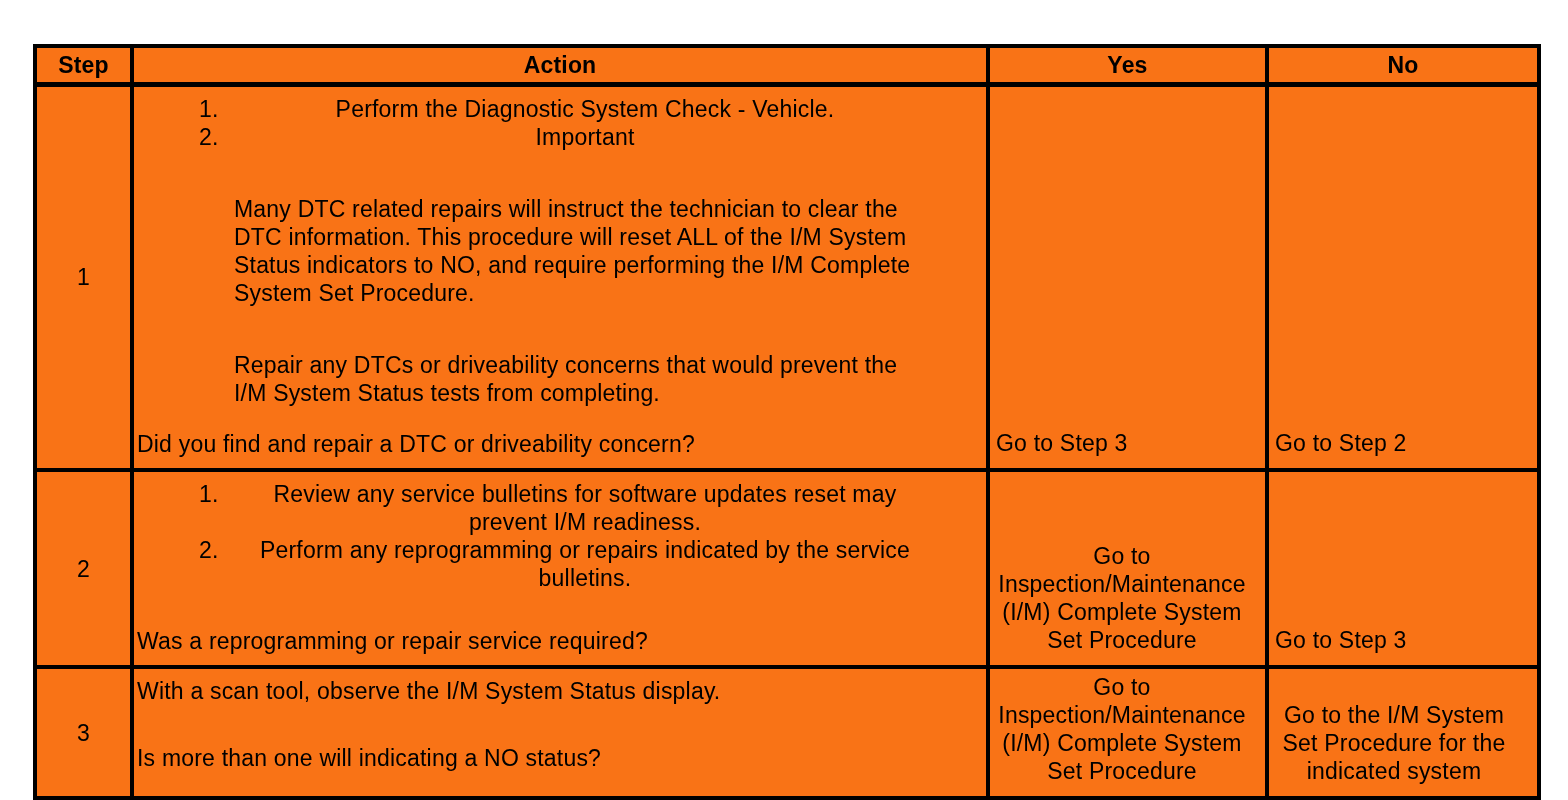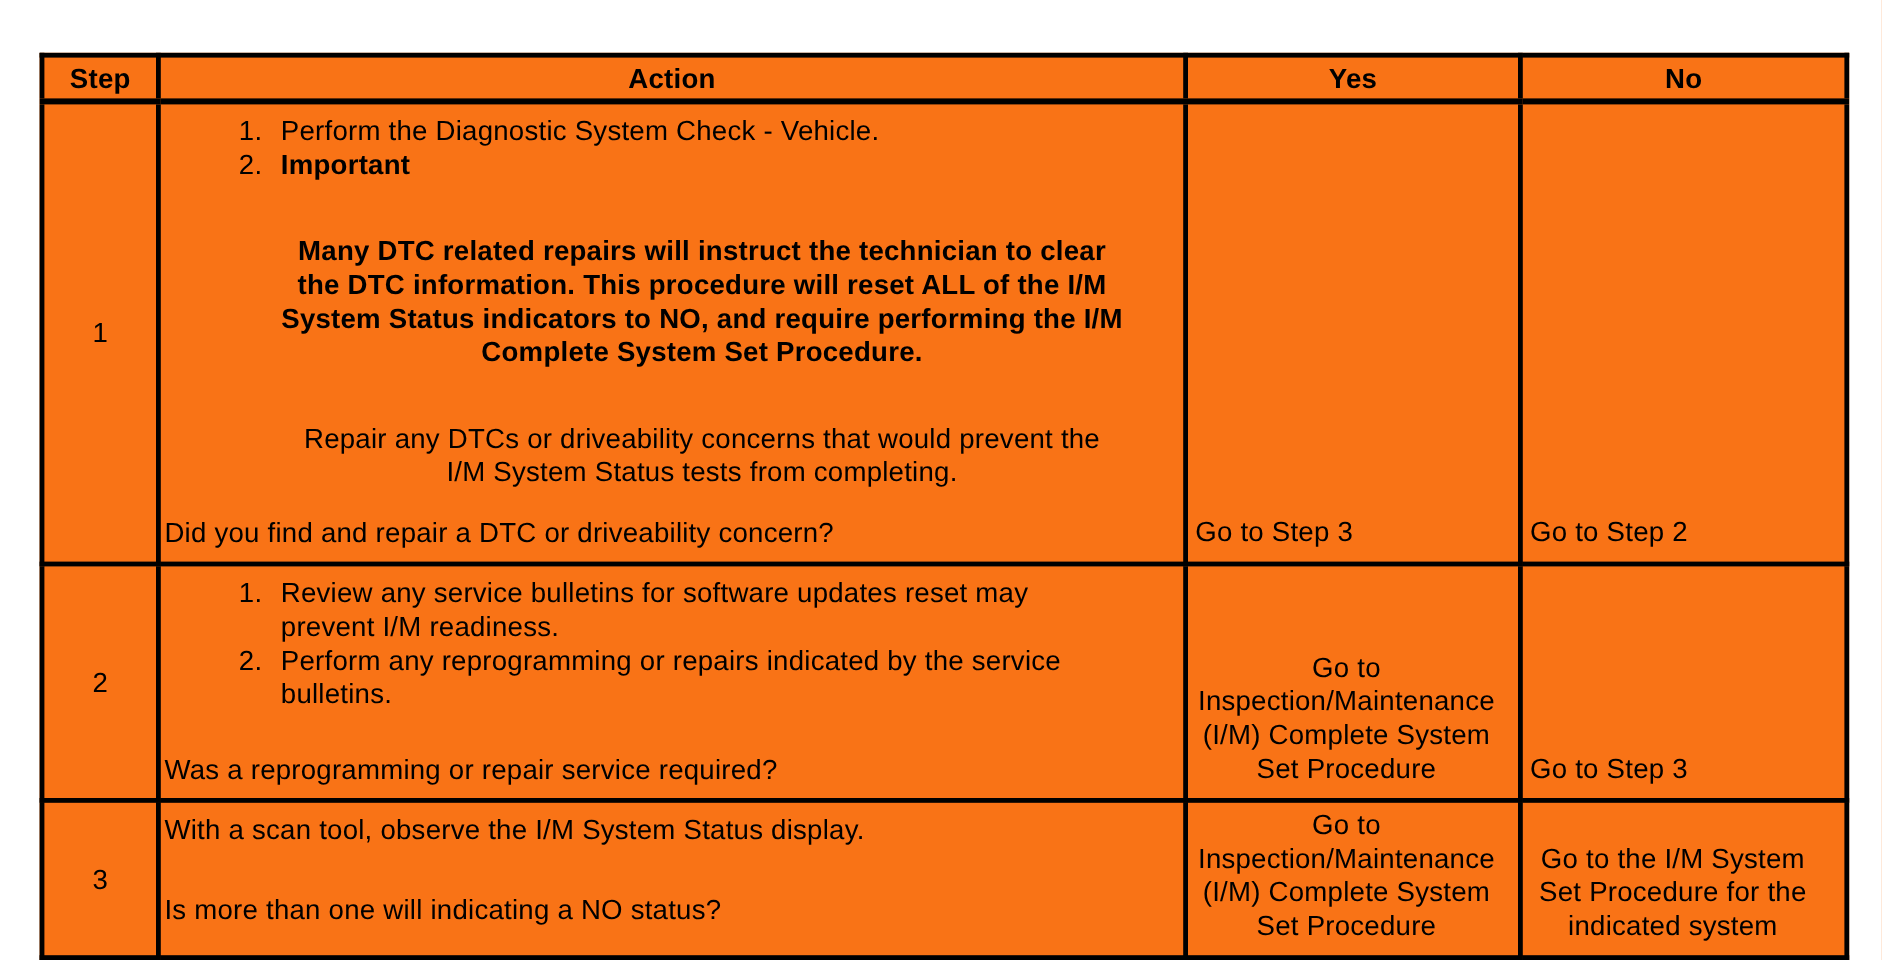--- a/index.html
+++ b/index.html
@@ -41,28 +41,28 @@
   .step-inner { align-items: center; justify-content: center; }
 
   .action-inner { padding: 8px 8px 10px 3px; }
   .action-inner.pad-b-lg { padding-bottom: 24px; }
 
   .num-list .li { display: flex; }
   .num-list .num {
     flex: 0 0 97px;
     padding-left: 62px;
   }
-  .num-list .li-text { width: 702px; }
+  .num-list .li-text { width: 702px; text-align: center; }
 
   .indent {
     margin-left: 97px;
     width: 702px;
   }
-  .gap-top { margin-top: 44px; text-align: center; }
-  .bold { font-weight: bold; }
+  .gap-top { margin-top: 44px; }
+  .bold { font-weight: normal; }
 
   .question { margin-top: auto; }
 
   .decision-inner {
     justify-content: flex-end;
     align-items: flex-start;
     text-align: center;
     padding: 4px 6px 11px 6px;
   }
   .decision-text { max-width: 252px; }

